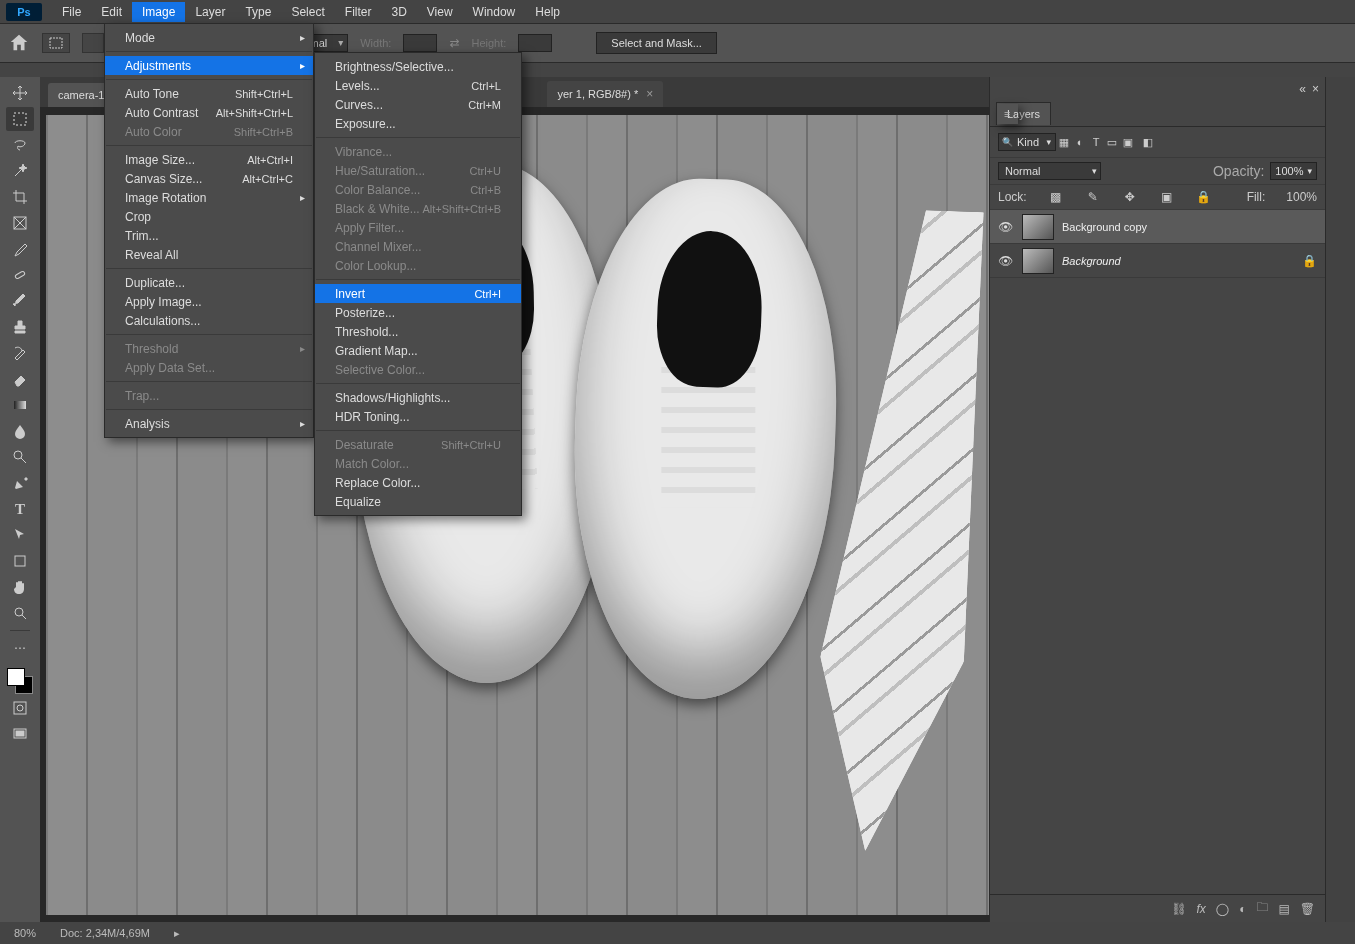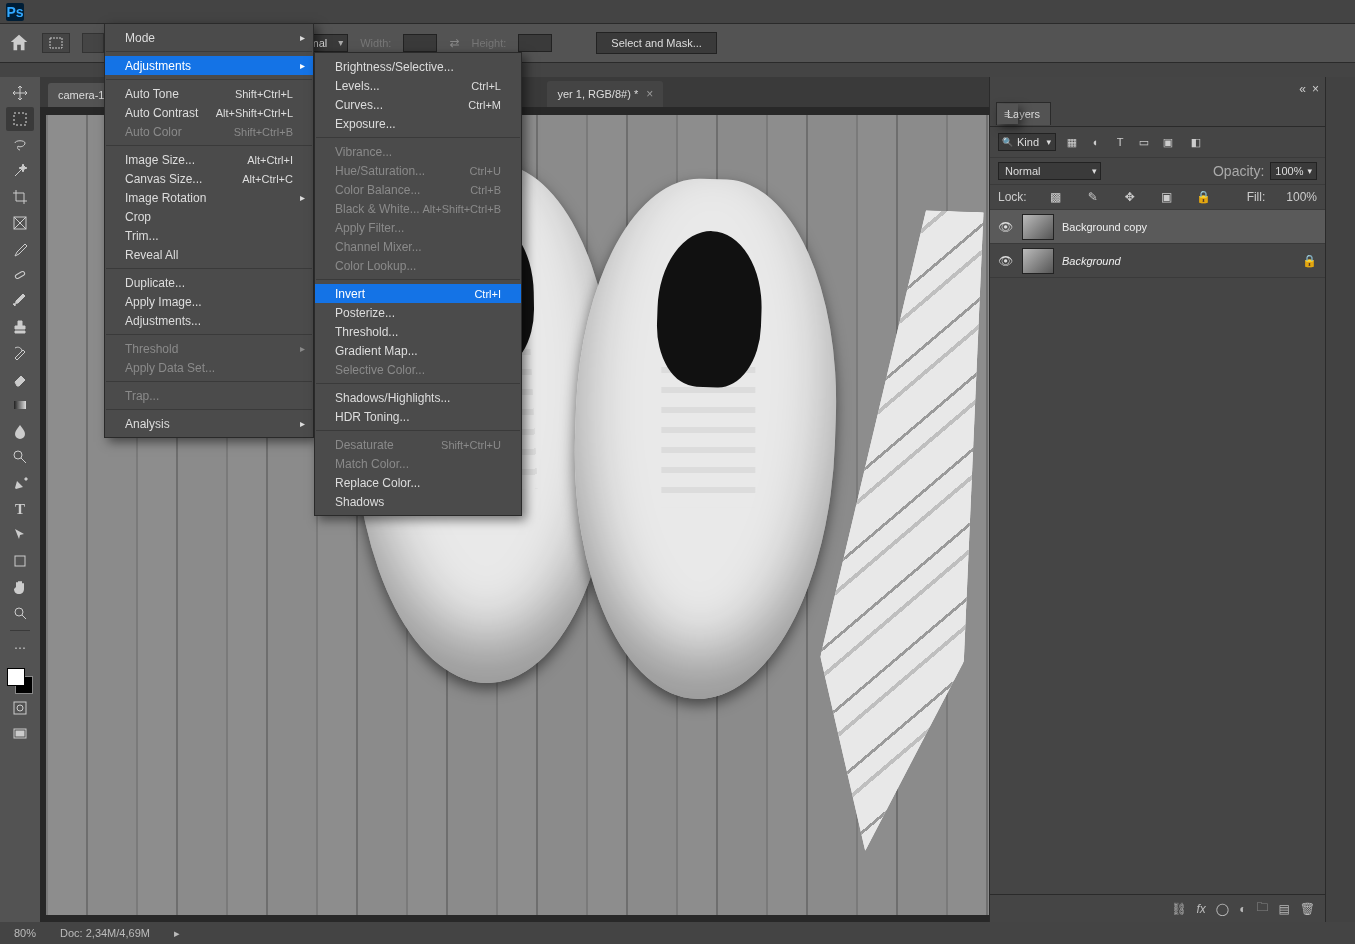--- a/index.html
+++ b/index.html
@@ -1,20 +1,20 @@
 <!DOCTYPE html>
 <html><head>
 <meta charset="utf-8">
 <style>
   * { box-sizing: border-box; margin: 0; padding: 0; font-family: "Segoe UI", Tahoma, sans-serif; }
   body { background: #444444; width: 1355px; height: 944px; overflow: hidden; color: #ccc; font-size: 12px; user-select: none; }
 
   
   .menubar { height: 23px; background: #444444; display: flex; align-items: center; padding-left: 6px; }
-  .menubar .ps-icon { width: 18px; height: 18px; background: #001e36; color:#31a8ff; border-radius:2px; font-size:14px; font-weight:700; display:flex; align-items:center; justify-content:center; margin-right:10px; }
+  .menubar .ps-icon { width: 36px; height: 18px; background: #001e36; color:#31a8ff; border-radius:2px; font-size:11px; font-weight:700; display:flex; align-items:center; justify-content:center; margin-right:10px; }
   .menubar .mitem { padding: 3px 10px; color: #ddd; cursor: default; }
   .menubar .mitem.open { background: #1473e6; color: #fff; }
 
   
   .optbar { height: 40px; background: #535353; display:flex; align-items:center; padding: 0 8px; border-top:1px solid #2a2a2a; border-bottom:1px solid #2a2a2a; gap:12px;}
   .optbar .home { width:22px; height:22px; display:flex; align-items:center; justify-content:center; }
   .optbar .toolpreset { width:28px; height:20px; border:1px solid #333; background:#454545; display:flex; align-items:center; justify-content:center; }
   .optbar .lbl { color:#aaa; font-size:11px; }
   .optbar .select { background:#3a3a3a; border:1px solid #222; color:#ddd; padding:2px 20px 2px 6px; font-size:11px; position:relative; }
   .optbar .select::after{content:"▾"; position:absolute; right:4px; top:2px; font-size:10px; color:#aaa;}
@@ -61,21 +61,21 @@
 
   
   .panels { position:absolute; right:0; top:0; height:100%; display:flex; }
   .panelstrip { width:30px; background:#424242; border-left:1px solid #2a2a2a; }
   .panelwin { width:336px; background:#454545; border-left:1px solid #2a2a2a; display:flex; flex-direction:column; }
   .panelwin .panelhead { height:24px; display:flex; align-items:center; justify-content:flex-end; padding:0 6px; gap:6px; }
   .panelwin .panelhead span{ color:#ccc; cursor:default; }
   .panelwin .tabs { height:26px; display:flex; align-items:center; border-bottom:1px solid #2a2a2a; padding-left:6px;}
   .panelwin .ptab { background:#535353; padding:5px 10px; font-size:11px; color:#ddd; border:1px solid #2a2a2a; border-bottom:none;}
   .panelwin .ptab.menu { margin-left:auto; background:transparent; border:none; padding:4px 8px; color:#bbb;}
-  .filterrow{ display:flex; align-items:center; gap:8px; padding:6px 8px; border-bottom:1px solid #3a3a3a;}
+  .filterrow{ display:flex; align-items:center; gap:0; padding:6px 8px; border-bottom:1px solid #3a3a3a;}
   .filterrow .kind{ background:#3a3a3a; border:1px solid #222; color:#ddd; font-size:11px; padding:2px 16px 2px 18px; position:relative;}
   .filterrow .kind::before{content:"🔍"; position:absolute; left:3px; top:3px; font-size:9px;}
   .filterrow .kind::after{content:"▾"; position:absolute; right:4px; top:3px; font-size:9px;}
   .filterrow .ficon{ width:16px; height:16px; display:flex; align-items:center; justify-content:center; color:#ccc; font-size:11px;}
   .row2 { display:flex; align-items:center; gap:6px; padding:4px 8px; border-bottom:1px solid #3a3a3a;}
   .row2 .blend{ background:#3a3a3a; border:1px solid #222; color:#ddd; font-size:11px; padding:2px 60px 2px 6px; position:relative; flex:0 0 auto;}
   .row2 .blend::after{content:"▾"; position:absolute; right:4px; top:3px; font-size:9px;}
   .row2 .lbl{color:#aaa; font-size:14px;}
   .row2 .pct{ background:#3a3a3a; border:1px solid #222; color:#ddd; font-size:11px; padding:2px 4px; display:flex; align-items:center; gap:2px;}
   .row2 .pct::after{content:"▾"; font-size:9px; margin-left:2px;}
@@ -107,20 +107,33 @@
 
   .docwin-controls{ position:absolute; top:0; right:8px; height:30px; display:flex; align-items:center; gap:10px; color:#ddd;}
   .docwin-controls span{ width:16px; text-align:center; }
 </style>
 </head>
 <body>
 
 <div class="menubar">
   <div class="ps-icon">Ps</div>
 
+  <div id="menubar-items" style="display:flex">
+      <div class="mitem">File</div>
+      <div class="mitem">Edit</div>
+      <div class="mitem open">Image</div>
+      <div class="mitem">Layer</div>
+      <div class="mitem">Type</div>
+      <div class="mitem">Select</div>
+      <div class="mitem">Filter</div>
+      <div class="mitem">3D</div>
+      <div class="mitem">View</div>
+      <div class="mitem">Window</div>
+      <div class="mitem">Help</div>
+    </div>
 </div>
 
 <div class="optbar">
   <div class="home">
       <svg viewBox="0 0 24 24" fill="#ccc">
         <path d="M12 3l9 8h-3v9h-4v-6H10v6H6v-9H3z"></path>
       </svg>
     </div>
   <div class="toolpreset">
       <svg width="14" height="12" viewBox="0 0 14 12">
@@ -424,21 +437,21 @@
       <span>Reveal All</span>
     </div>
     <div class="sep"></div>
     <div class="row">
       <span>Duplicate...</span>
     </div>
     <div class="row">
       <span>Apply Image...</span>
     </div>
     <div class="row">
-      <span>Adjustments...</span>
+      <span>Calculations...</span>
     </div>
     <div class="sep"></div>
     <div class="row disabled">
       <span>Threshold</span>
       <span class="arrow">▸</span>
     </div>
     <div class="row disabled">
       <span>Apply Data Set...</span>
     </div>
     <div class="sep"></div>
@@ -521,15 +534,15 @@
       <span>Desaturate</span>
       <span class="sc">Shift+Ctrl+U</span>
     </div>
     <div class="row disabled">
       <span>Match Color...</span>
     </div>
     <div class="row">
       <span>Replace Color...</span>
     </div>
     <div class="row">
-      <span>Shadows</span>
+      <span>Equalize</span>
     </div>
   </div>
 
 </body></html>

